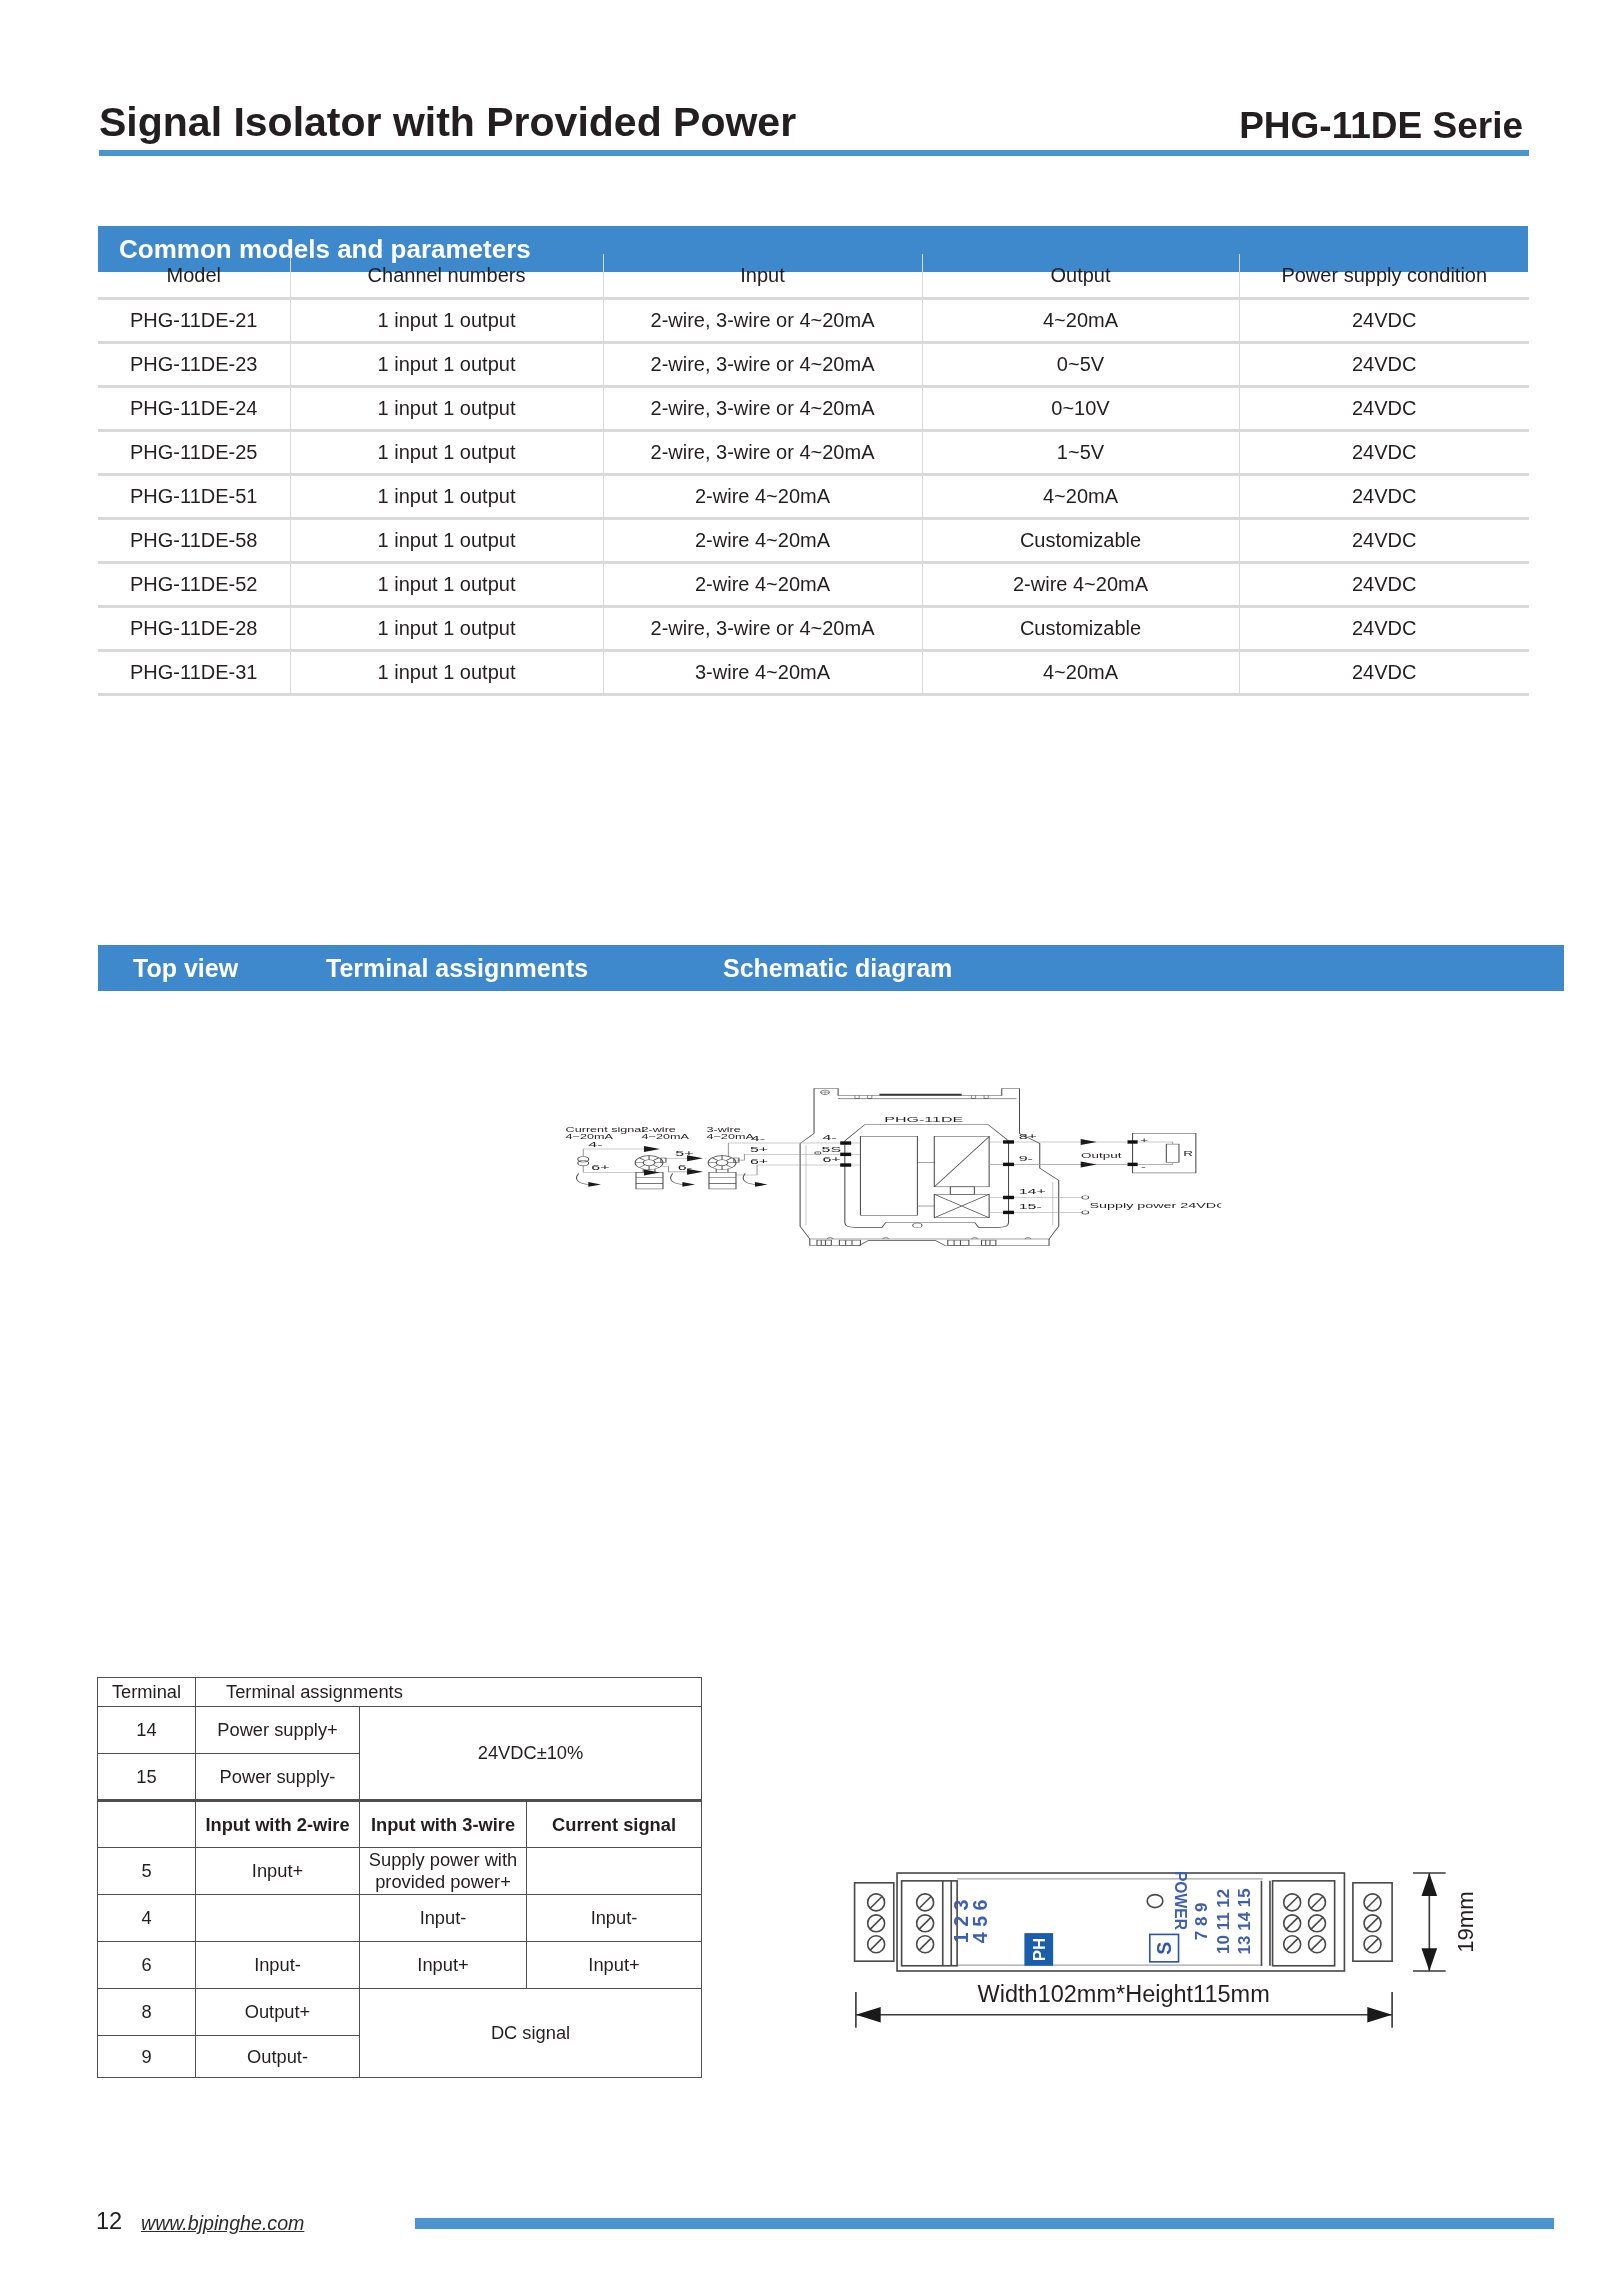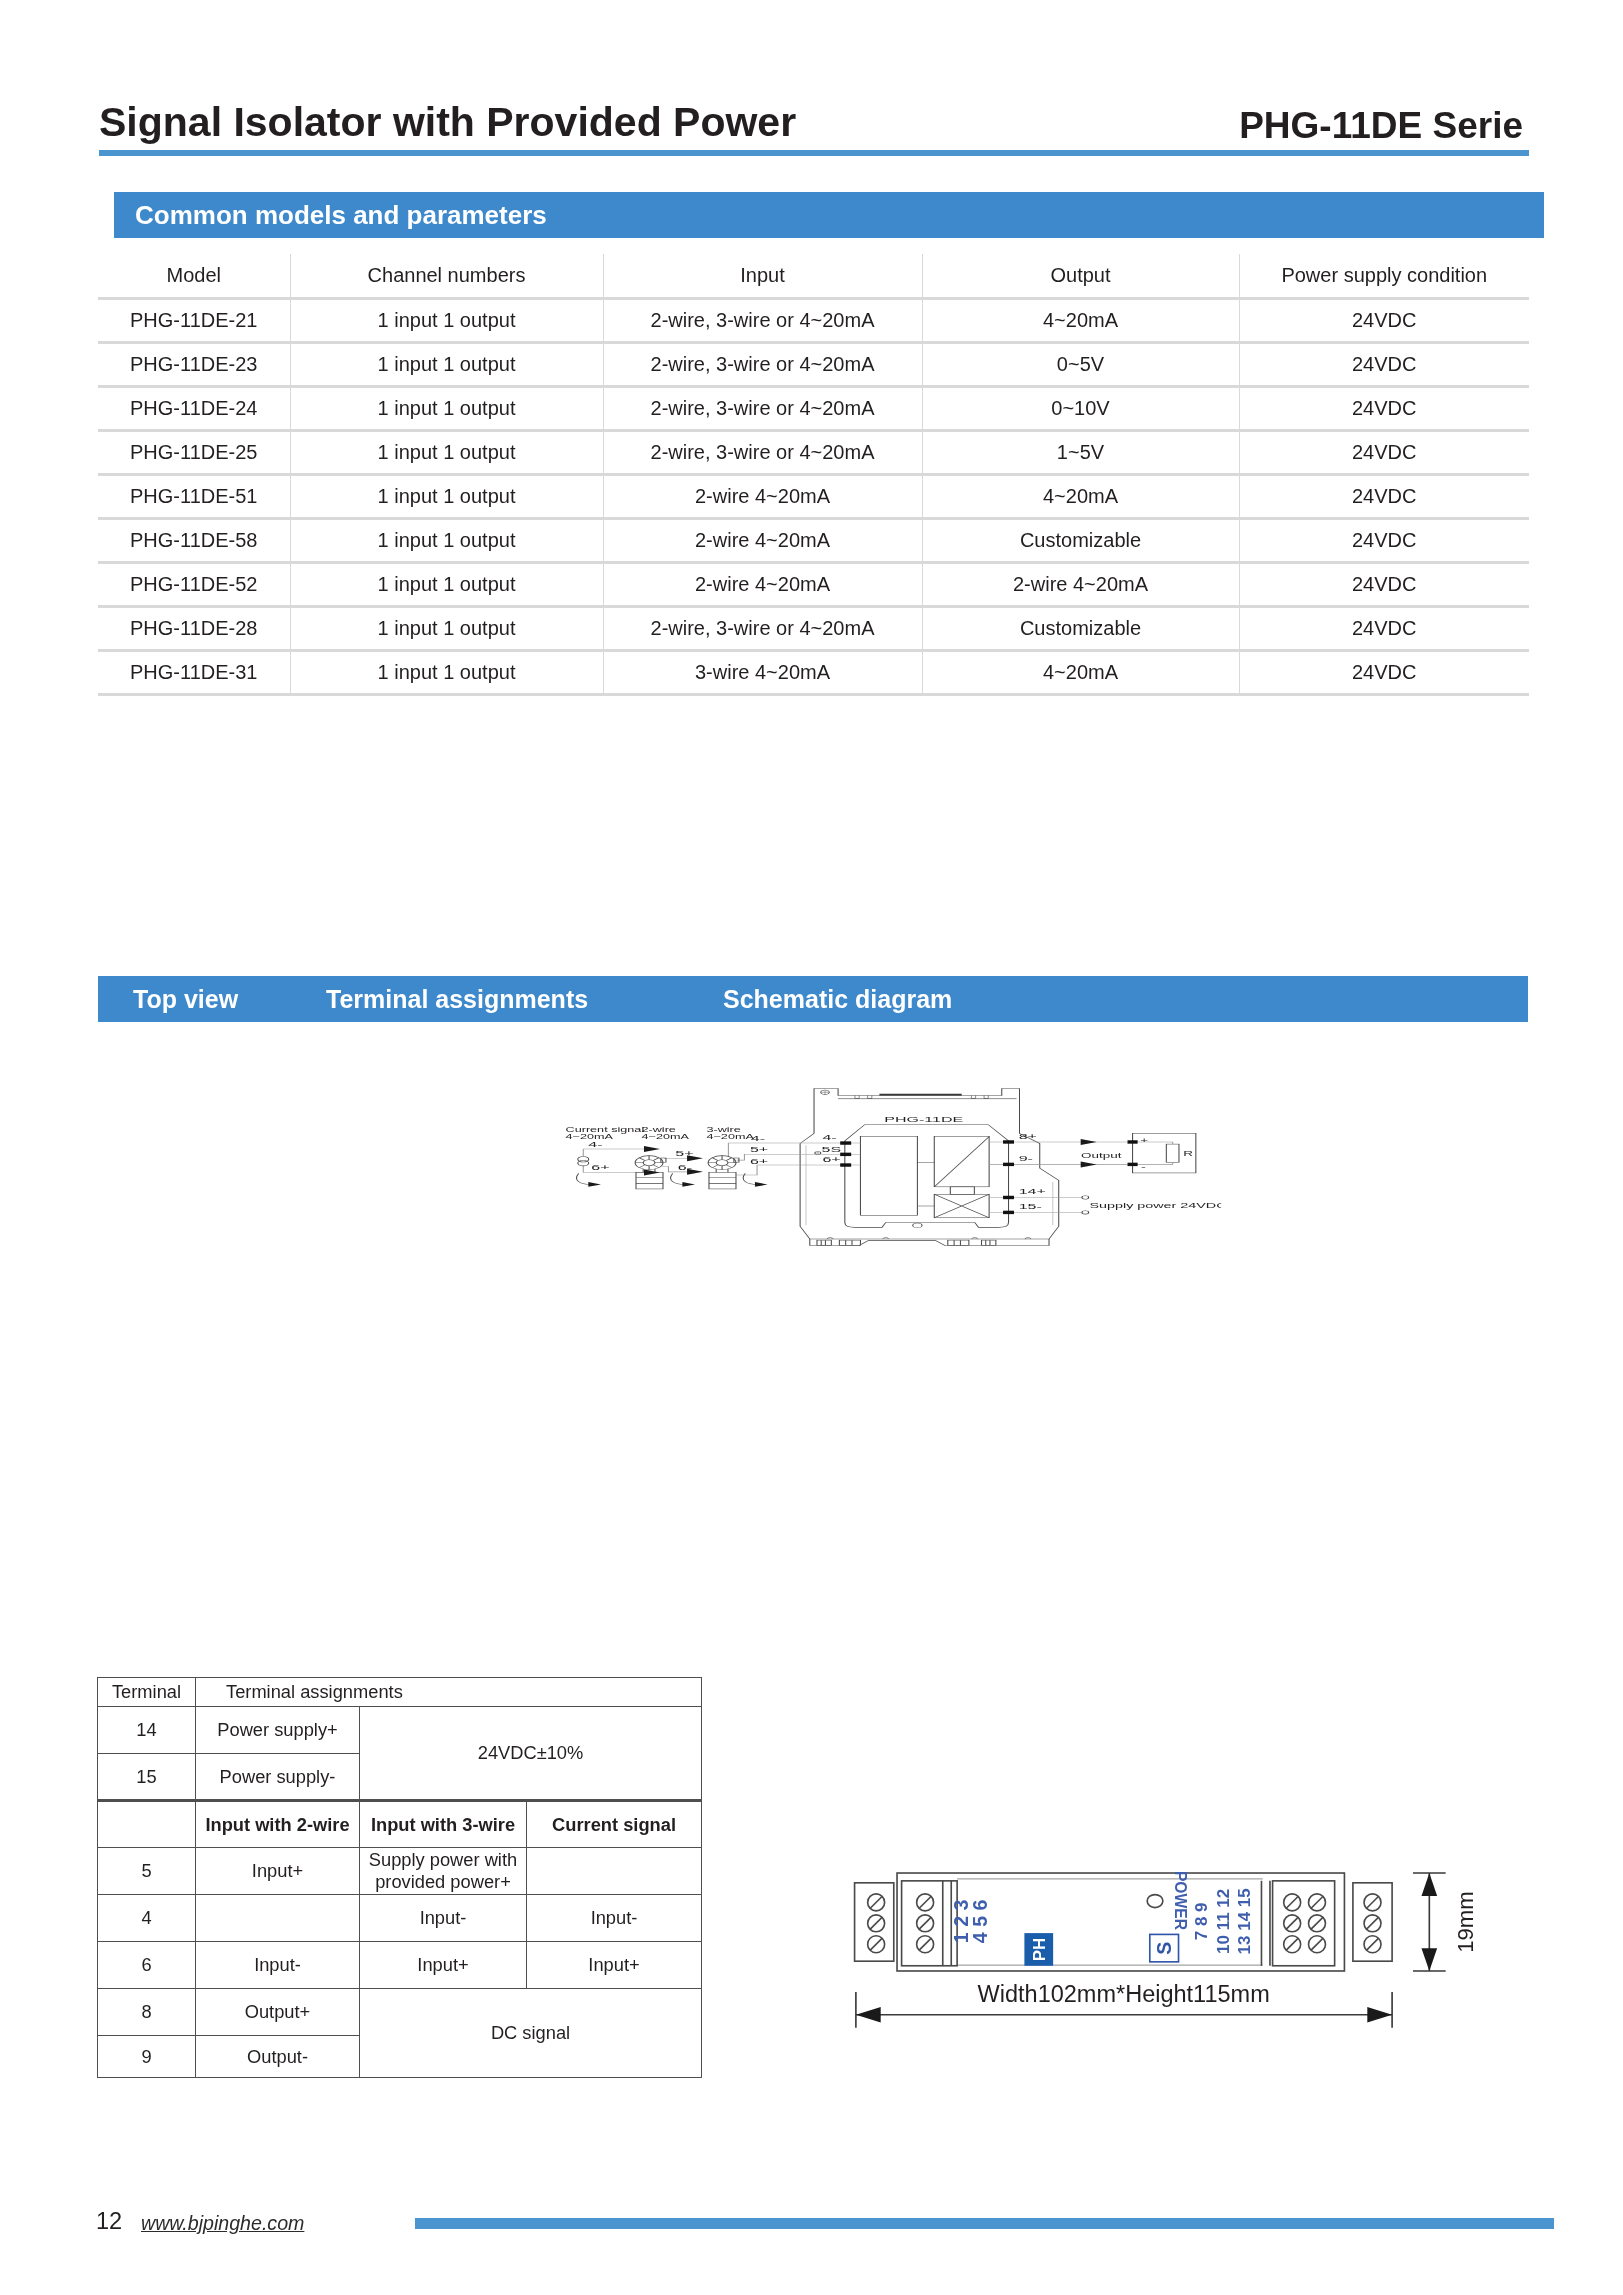--- a/index.html
+++ b/index.html
@@ -4,23 +4,23 @@
 <style>
   html,body{margin:0;padding:0;background:#ffffff;}
   .page{position:relative;width:1624px;height:2295px;background:#fff;overflow:hidden;
         font-family:"Liberation Sans", sans-serif;color:#231f20;}
   
   .page-title{position:absolute;left:99px;top:99px;font-size:41px;font-weight:600;letter-spacing:0px;}
   .series-title{position:absolute;right:101px;top:105px;font-size:37px;font-weight:700;}
   .header-rule{position:absolute;left:99px;top:150px;width:1430px;height:5.9px;background:#4a94d0;}
   
   .banner{position:absolute;left:98px;width:1430px;height:46px;background:#3d89cb;color:#fff;}
-  .banner1{top:192px;margin-left:16px;}
+  .banner1{top:226px;}
   .banner1 .bt{position:absolute;left:21px;top:0;line-height:46px;font-size:26px;font-weight:700;}
-  .banner2{top:976px;}
+  .banner2{top:945px;padding-left:36px;}
   .banner2 span{position:absolute;top:0;line-height:46px;font-size:25px;font-weight:700;}
   
   .models{position:absolute;left:98px;top:254px;width:1430px;border-collapse:collapse;
           font-size:20px;table-layout:fixed;}
   .models th{font-weight:400;height:41px;border-left:1.3px solid #d9d9d9;border-bottom:3.9px solid #d9d9d9;}
   .models td{height:39px;text-align:center;border-left:1.3px solid #d9d9d9;border-top:3.9px solid #d9d9d9;}
   .models th:first-child,.models td:first-child{border-left:none;}
   .models tr:first-child td{border-top:none;}
   .models{border-bottom:3.9px solid #d9d9d9;}
   

